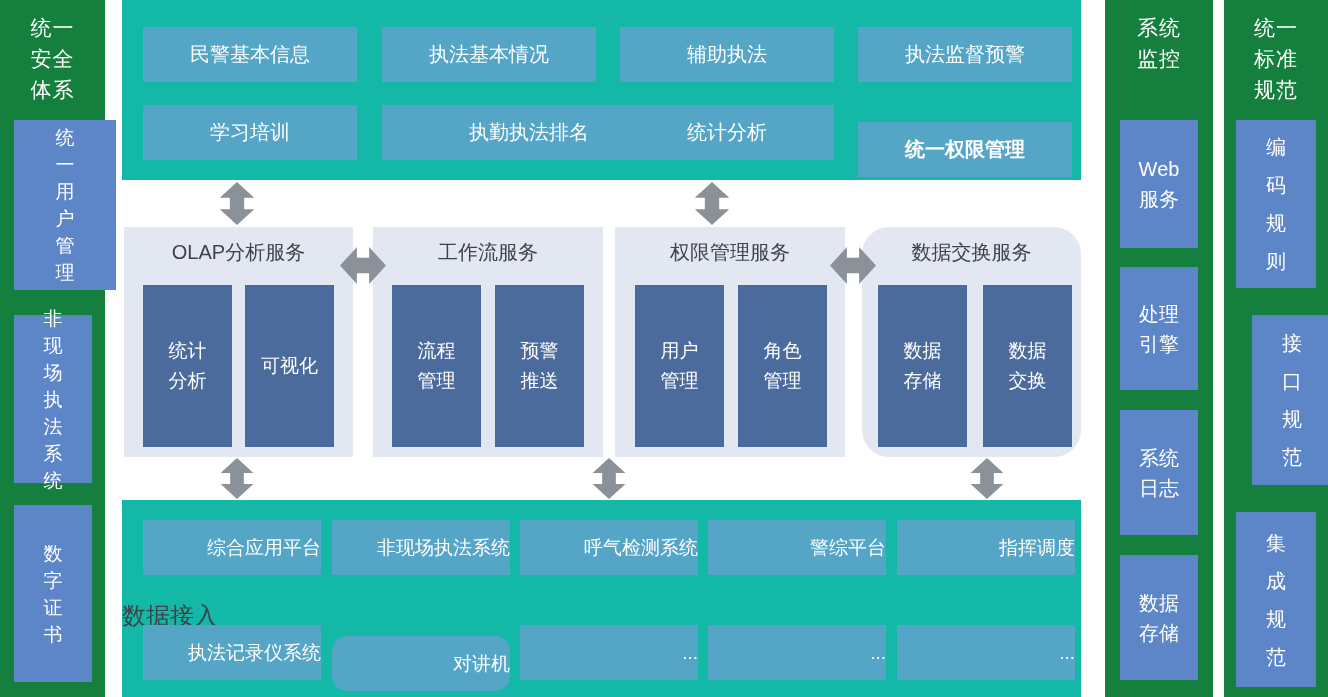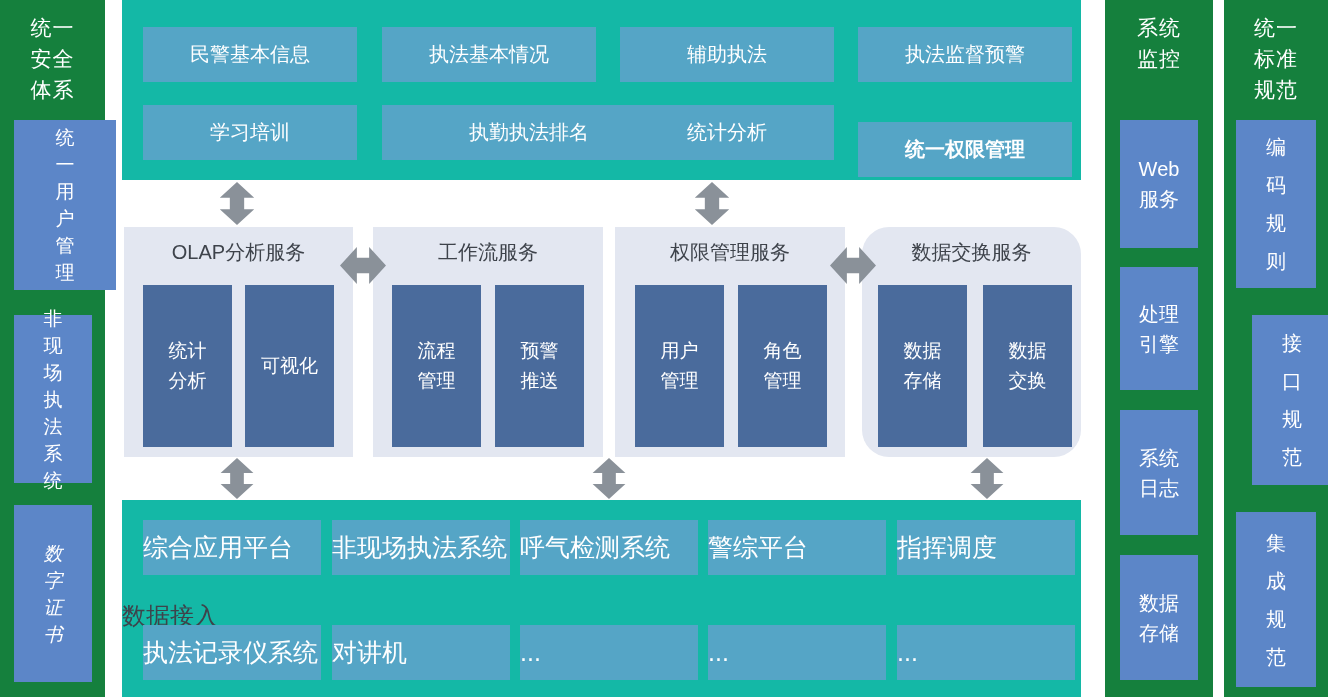--- a/index.html
+++ b/index.html
@@ -15,21 +15,21 @@
   .w-text{color:#ffffff;font-size:20px;line-height:30px;width:56px;word-break:break-all;text-align:center;}
 
   
   .section{position:absolute;left:122px;width:959px;background:#14b8a6;}
   #top-section{top:0;height:180px;}
   #bottom-section{top:500px;height:197px;}
 
   .app-box{position:absolute;height:55px;width:214px;background:#55a5c6;color:#ffffff;
            display:flex;align-items:center;justify-content:center;font-size:20px;}
   .bot-box{position:absolute;height:55px;width:178px;background:#55a5c6;color:#ffffff;
-           display:flex;align-items:center;justify-content:flex-start;font-size:25px;}
+           display:flex;align-items:center;justify-content:flex-end;font-size:19px;}
 
   .panel{position:absolute;top:227px;height:230px;background:#e3e7f1;}
   .panel-title{height:38px;display:flex;align-items:center;justify-content:center;
                color:#3e434b;font-size:20px;padding-top:6px;}
   .inner-box{position:absolute;top:58px;height:162px;width:89px;background:#4a6b9c;color:#ffffff;
              display:flex;align-items:center;justify-content:center;font-size:19px;line-height:30px;
              white-space:pre-line;text-align:center;}
 
   .center-label{position:absolute;left:0;width:100%;color:#3e434b;font-size:24px;margin-top:16px;}
 
@@ -46,21 +46,21 @@
   <div class="side-col" style="left:0;width:105px;">
     <div class="side-title pre" style="white-space: pre-line;">统一
 安全
 体系</div>
     <div class="side-item" style="left:14px;top:120px;width:102px;height:170px;">
       <span class="v-text">统一用户管理</span>
     </div>
     <div class="side-item" style="left:14px;top:315px;width:78px;height:168px;">
       <span class="v-text">非现场执法系统</span>
     </div>
-    <div class="side-item" style="left:14px;top:505px;width:78px;height:177px;font-style:italic;">
+    <div class="side-item" style="left:14px;top:505px;width:78px;height:177px;">
       <span class="v-text">数字证书</span>
     </div>
   </div>
 
   <div class="section" id="top-section">
     <div class="app-box" style="left:21px;top:27px;">
         <span>民警基本信息</span>
       </div>
     <div class="app-box" style="left:260px;top:27px;">
         <span>执法基本情况</span>
@@ -166,21 +166,21 @@
       </div>
     <div class="bot-box" style="left:775px;top:20px;">
         <span>指挥调度</span>
       </div>
 
     <div class="center-label" style="top:84px;">数据接入</div>
 
     <div class="bot-box" style="left:21px;top:125px;">
         <span>执法记录仪系统</span>
       </div>
-    <div class="bot-box" style="left:210px;top:125px;">
+    <div class="bot-box" style="left:210px;top:136px;border-radius:15px;">
         <span>对讲机</span>
       </div>
     <div class="bot-box" style="left:398px;top:125px;">
         <span>...</span>
       </div>
     <div class="bot-box" style="left:586px;top:125px;">
         <span>...</span>
       </div>
     <div class="bot-box" style="left:775px;top:125px;">
         <span>...</span>

